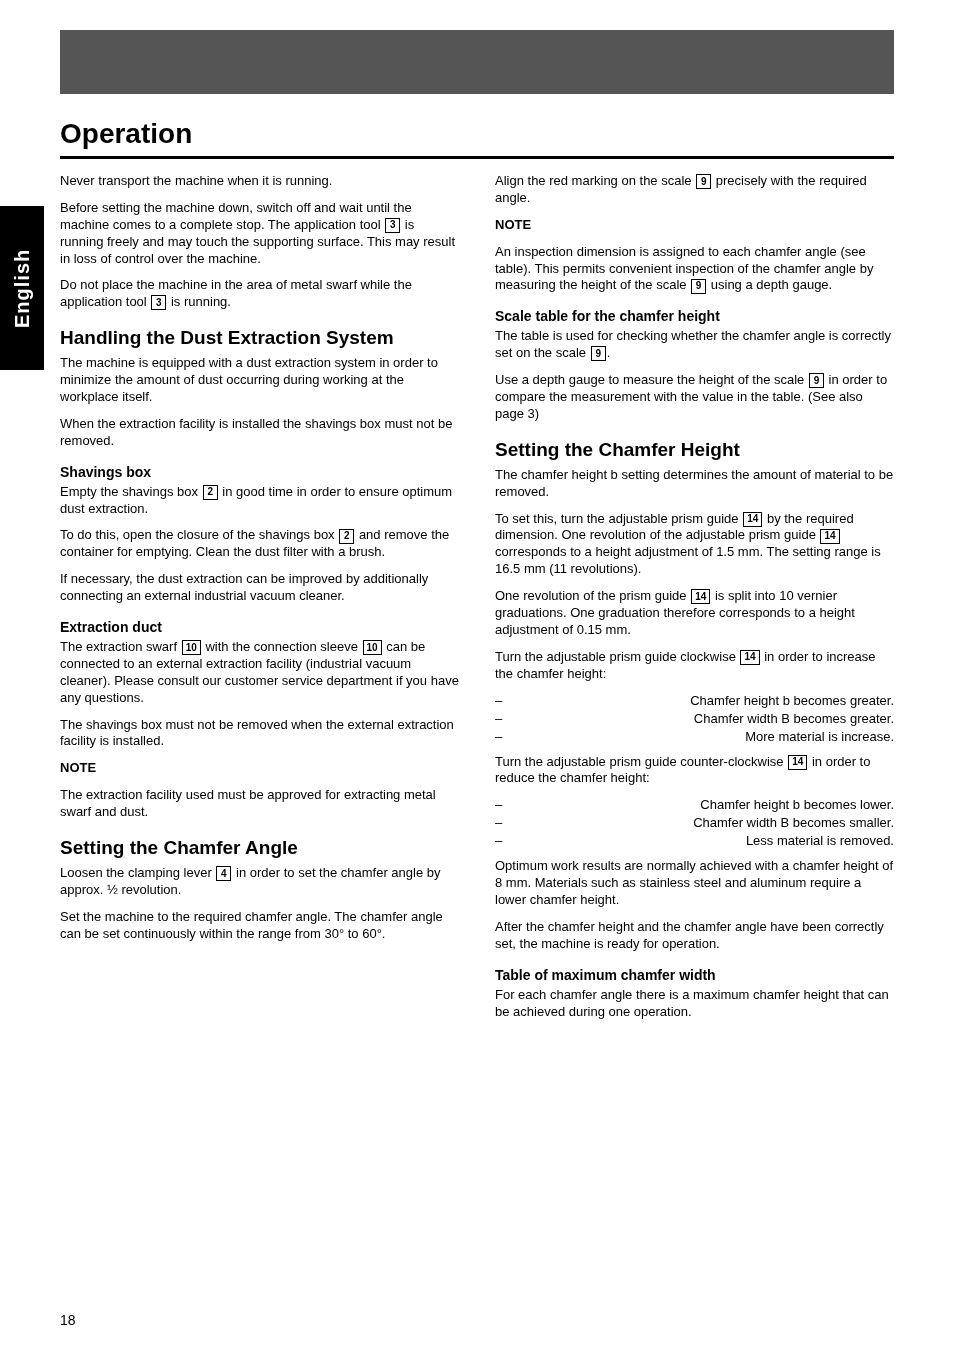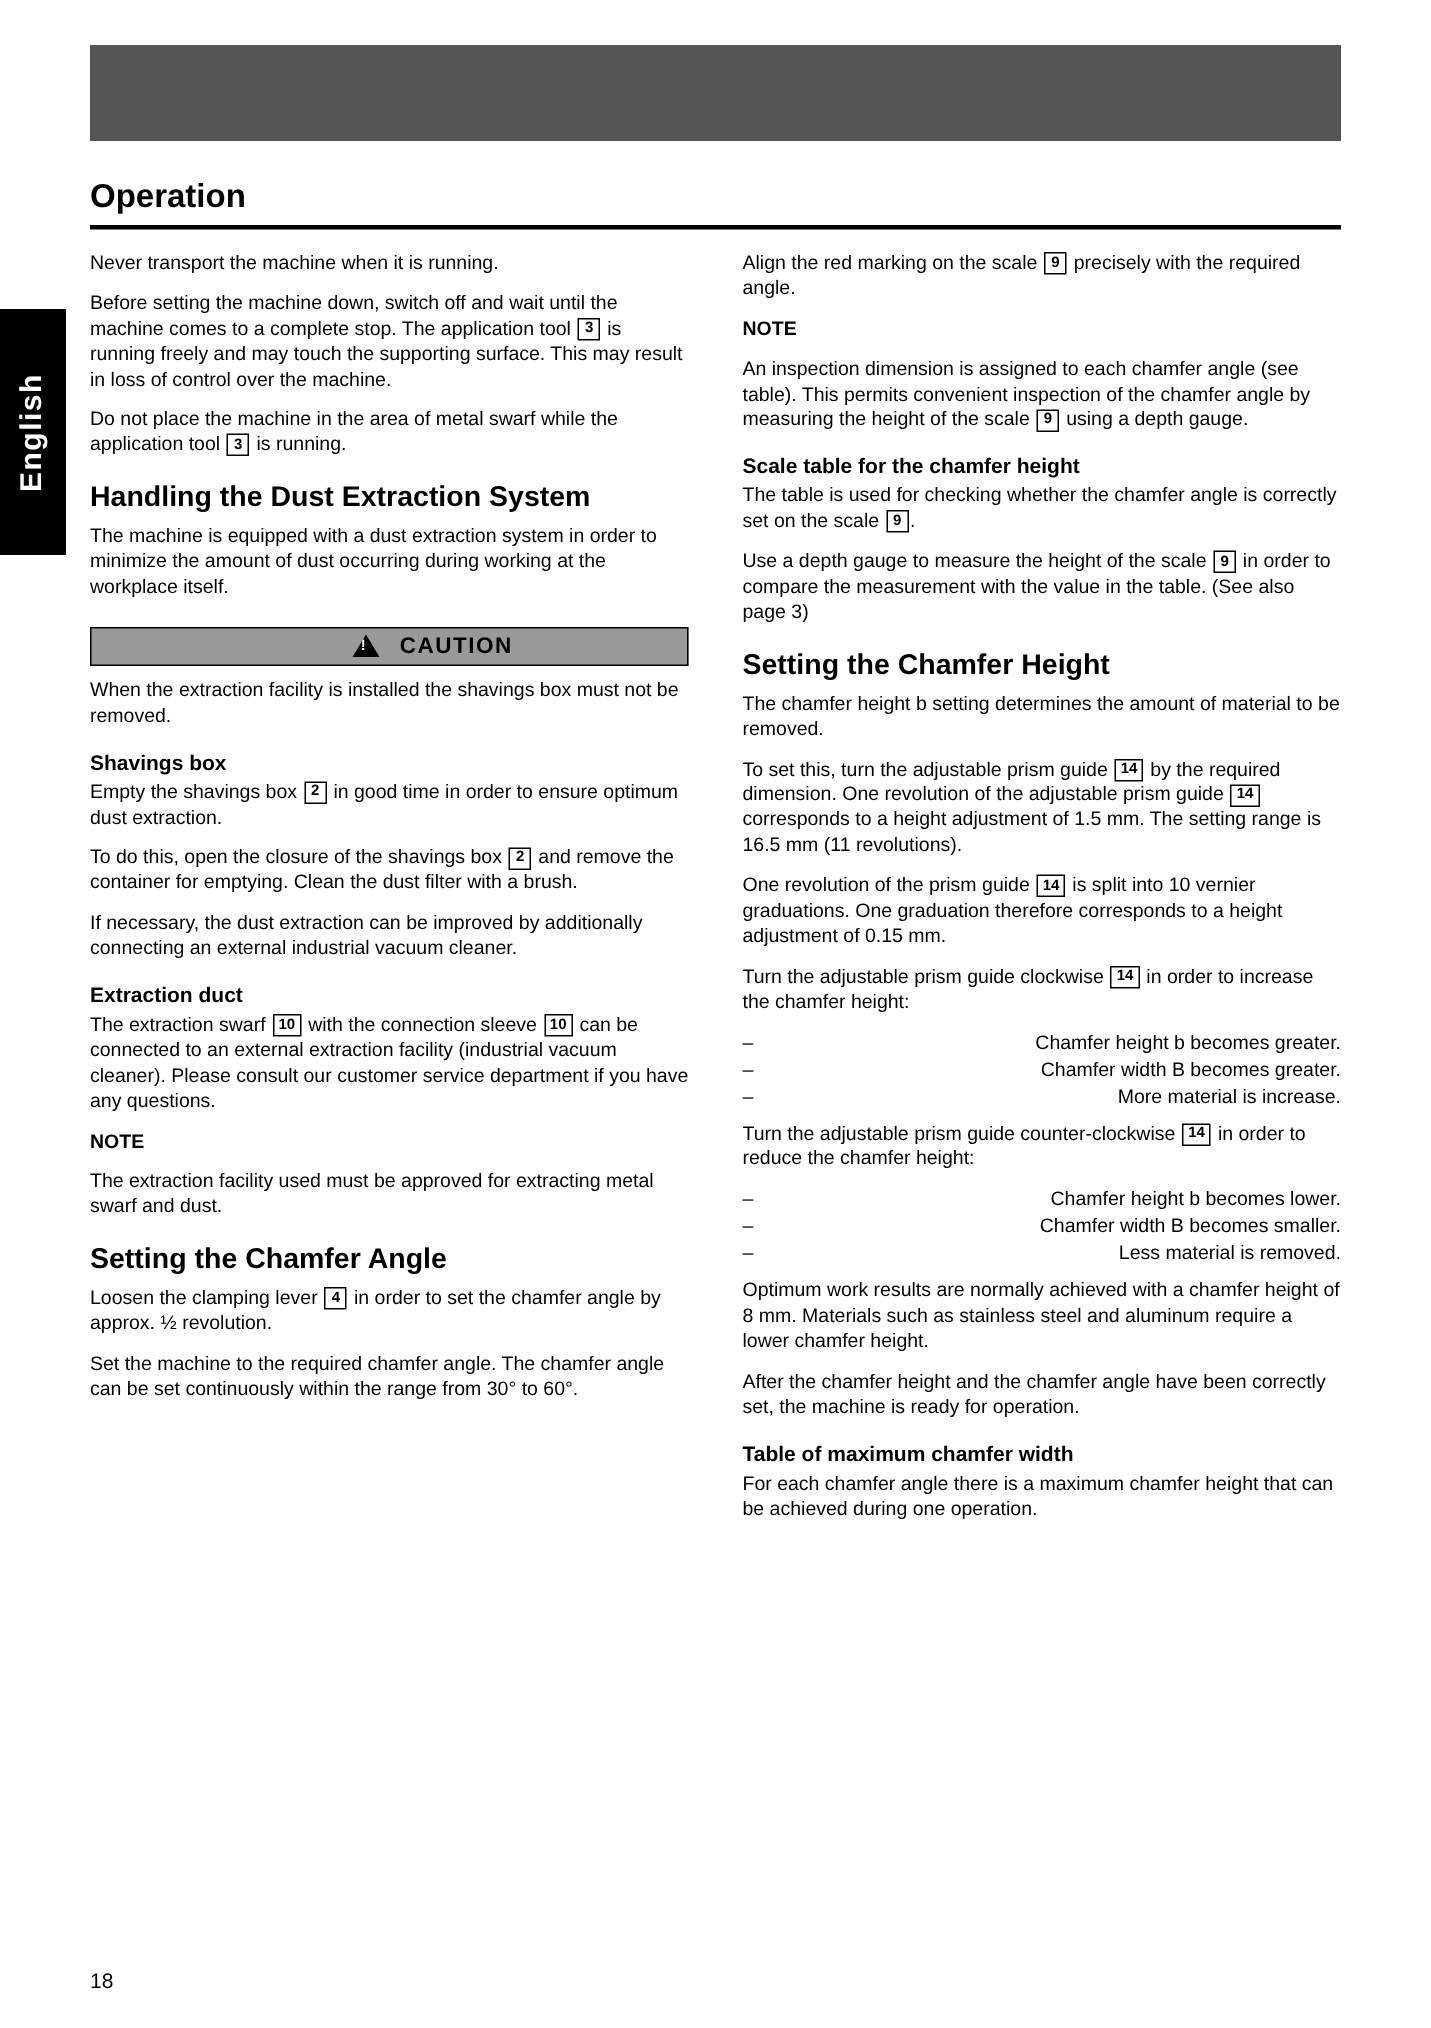--- a/index.html
+++ b/index.html
@@ -13,21 +13,21 @@
   }
   .page {
     padding: 30px 60px 40px 60px;
   }
   .banner {
     background: #555;
     height: 64px;
     margin-bottom: 20px;
   }
   .section-title {
-    font-size: 22px;
+    font-size: 28px;
     font-weight: bold;
     border-bottom: 3px solid #000;
     padding: 4px 0 6px 0;
     margin-bottom: 14px;
   }
   .language-tab {
     position: absolute;
     left: 0;
     top: 206px;
     width: 44px;
@@ -167,26 +167,20 @@
         </p>
         <p>
           <span>Do not place the machine in the area of metal swarf while the application tool</span>
           <span class="ref">3</span>
           <span>is running.</span>
         </p>
 
         <div class="subhead">Handling the Dust Extraction System</div>
         <p>The machine is equipped with a dust extraction system in order to minimize the amount of dust occurring during working at the workplace itself.</p>
 
-        <div class="caution-bar">
-          <div class="caution-left">
-              <div class="caution-icon"></div>
-            </div>
-          <div class="caution-text">CAUTION</div>
-        </div>
         <p>When the extraction facility is installed the shavings box must not be removed.</p>
 
         <div class="minihead">Shavings box</div>
         <p>
           <span>Empty the shavings box</span>
           <span class="ref">2</span>
           <span>in good time in order to ensure optimum dust extraction.</span>
         </p>
         <p>
           <span>To do this, open the closure of the shavings box</span>
@@ -196,20 +190,21 @@
         <p>If necessary, the dust extraction can be improved by additionally connecting an external industrial vacuum cleaner.</p>
 
         <div class="minihead">Extraction duct</div>
         <p>
           <span>The extraction swarf</span>
           <span class="ref">10</span>
           <span>with the connection sleeve</span>
           <span class="ref">10</span>
           <span>can be connected to an external extraction facility (industrial vacuum cleaner). Please consult our customer service department if you have any questions.</span>
         </p>
+        <p>The shavings box must not be removed when the external extraction facility is installed.</p>
 
         <p>
           <span class="note">NOTE</span>
         </p>
         <p>The extraction facility used must be approved for extracting metal swarf and dust.</p>
 
         <div class="subhead">Setting the Chamfer Angle</div>
         <p>
           <span>Loosen the clamping lever</span>
           <span class="ref">4</span>

